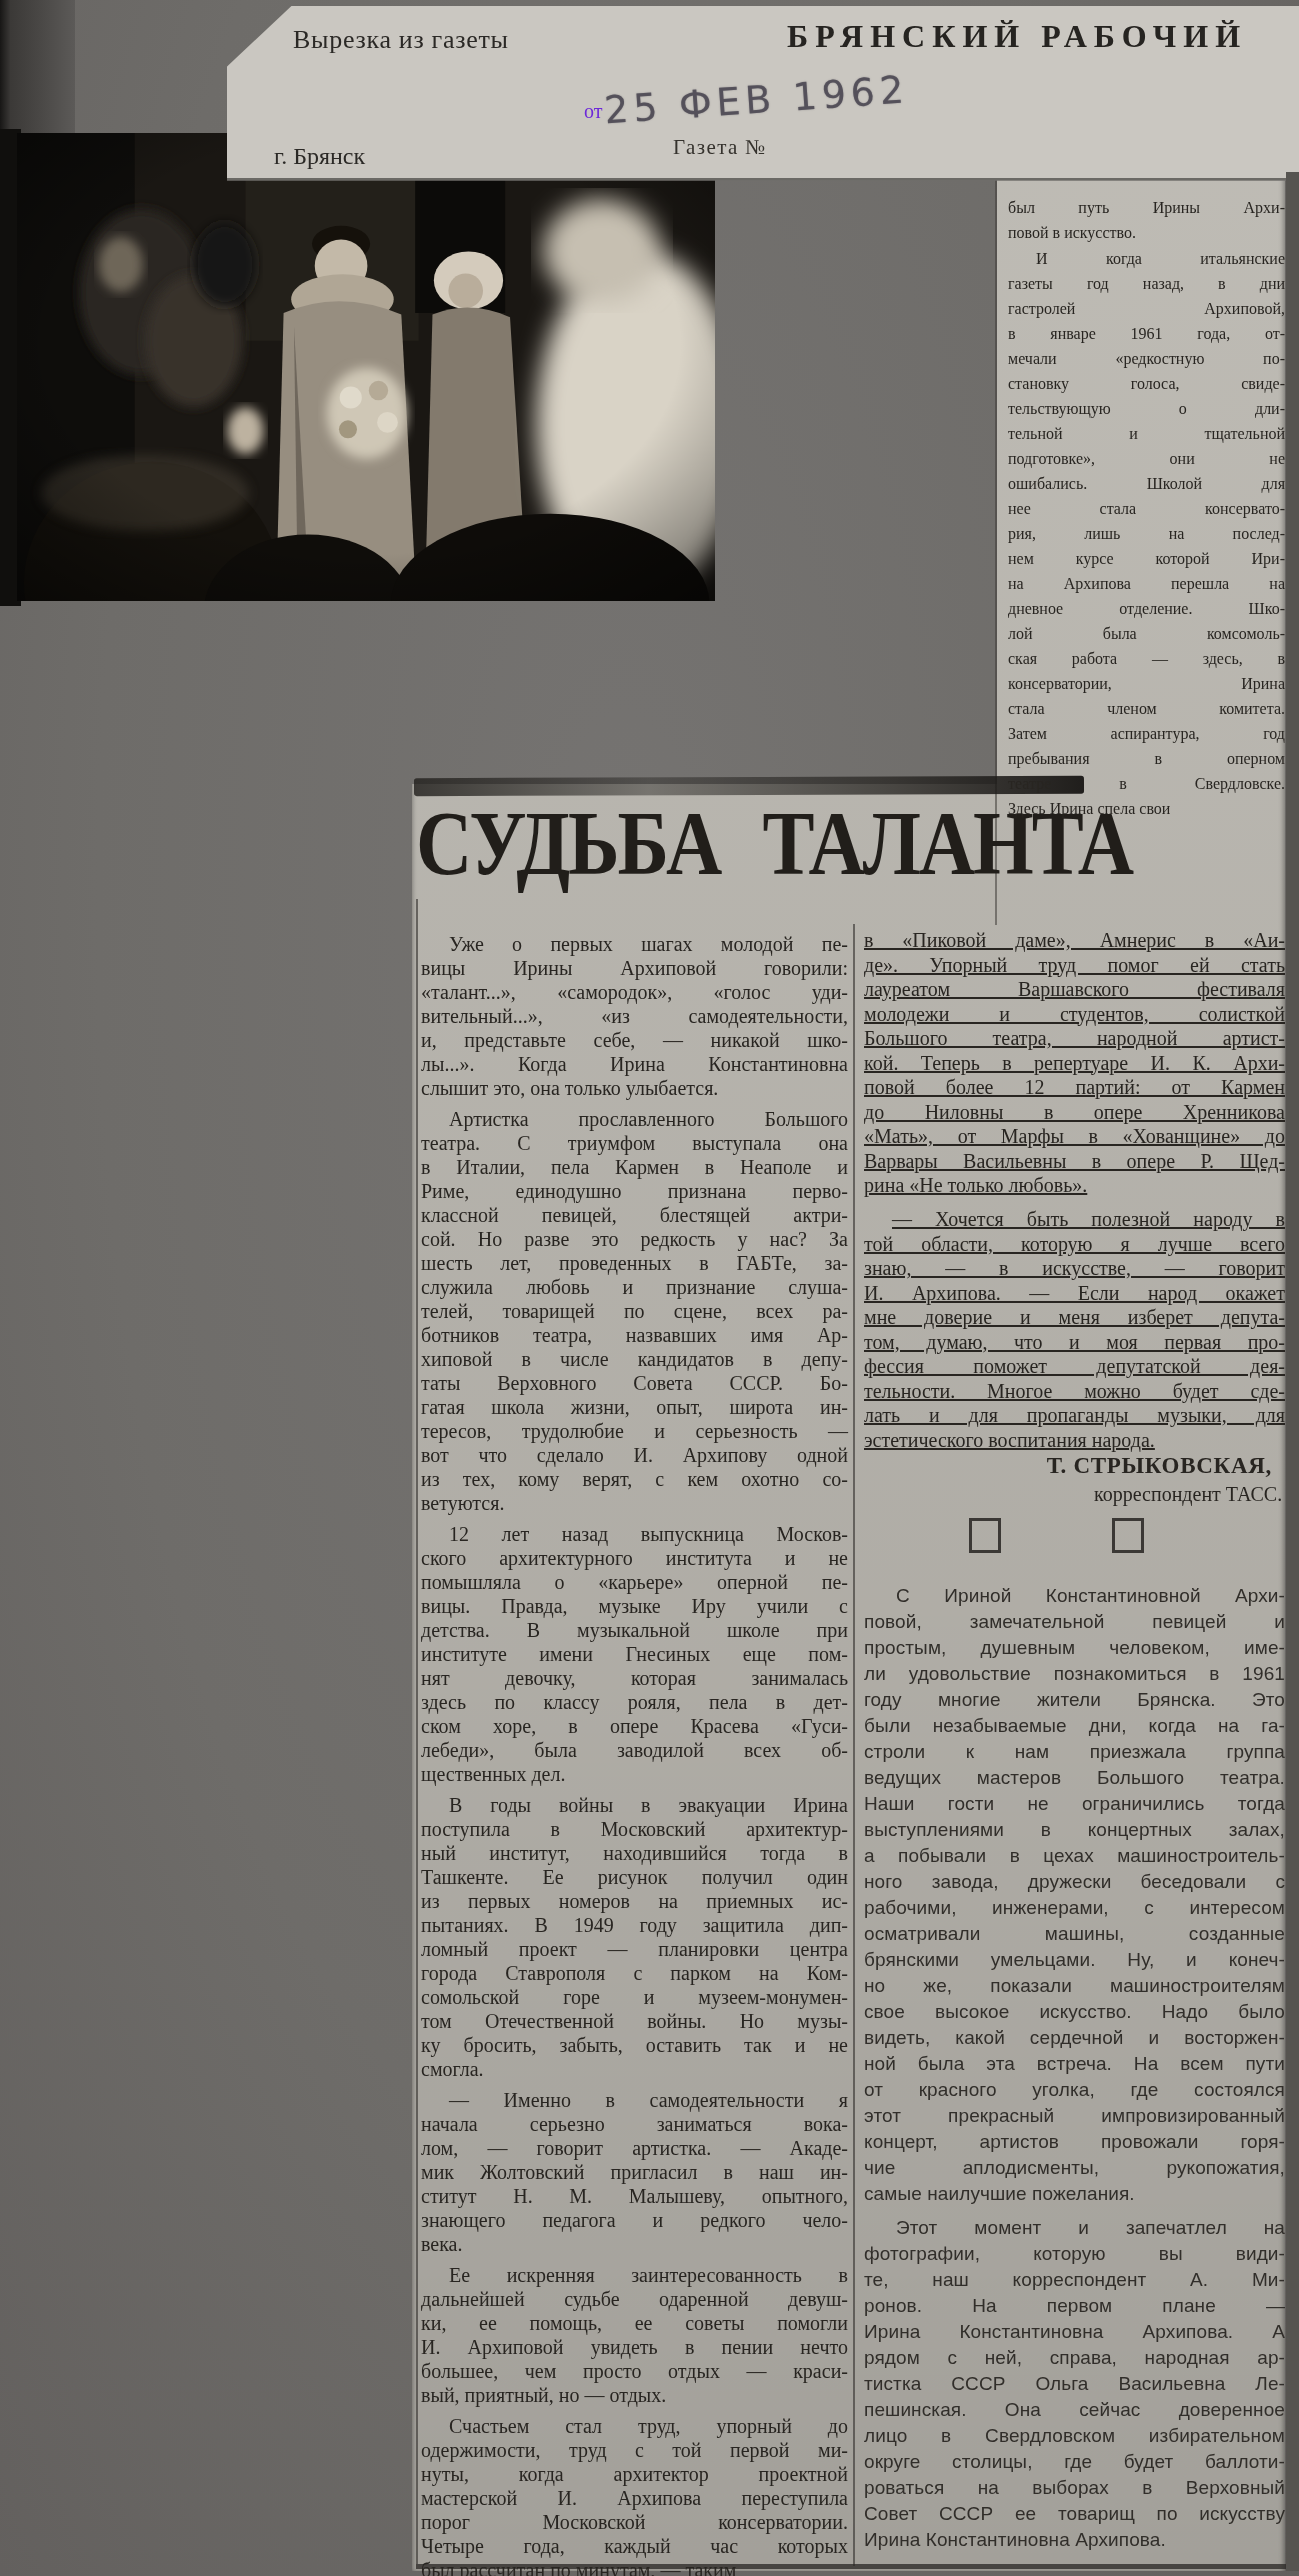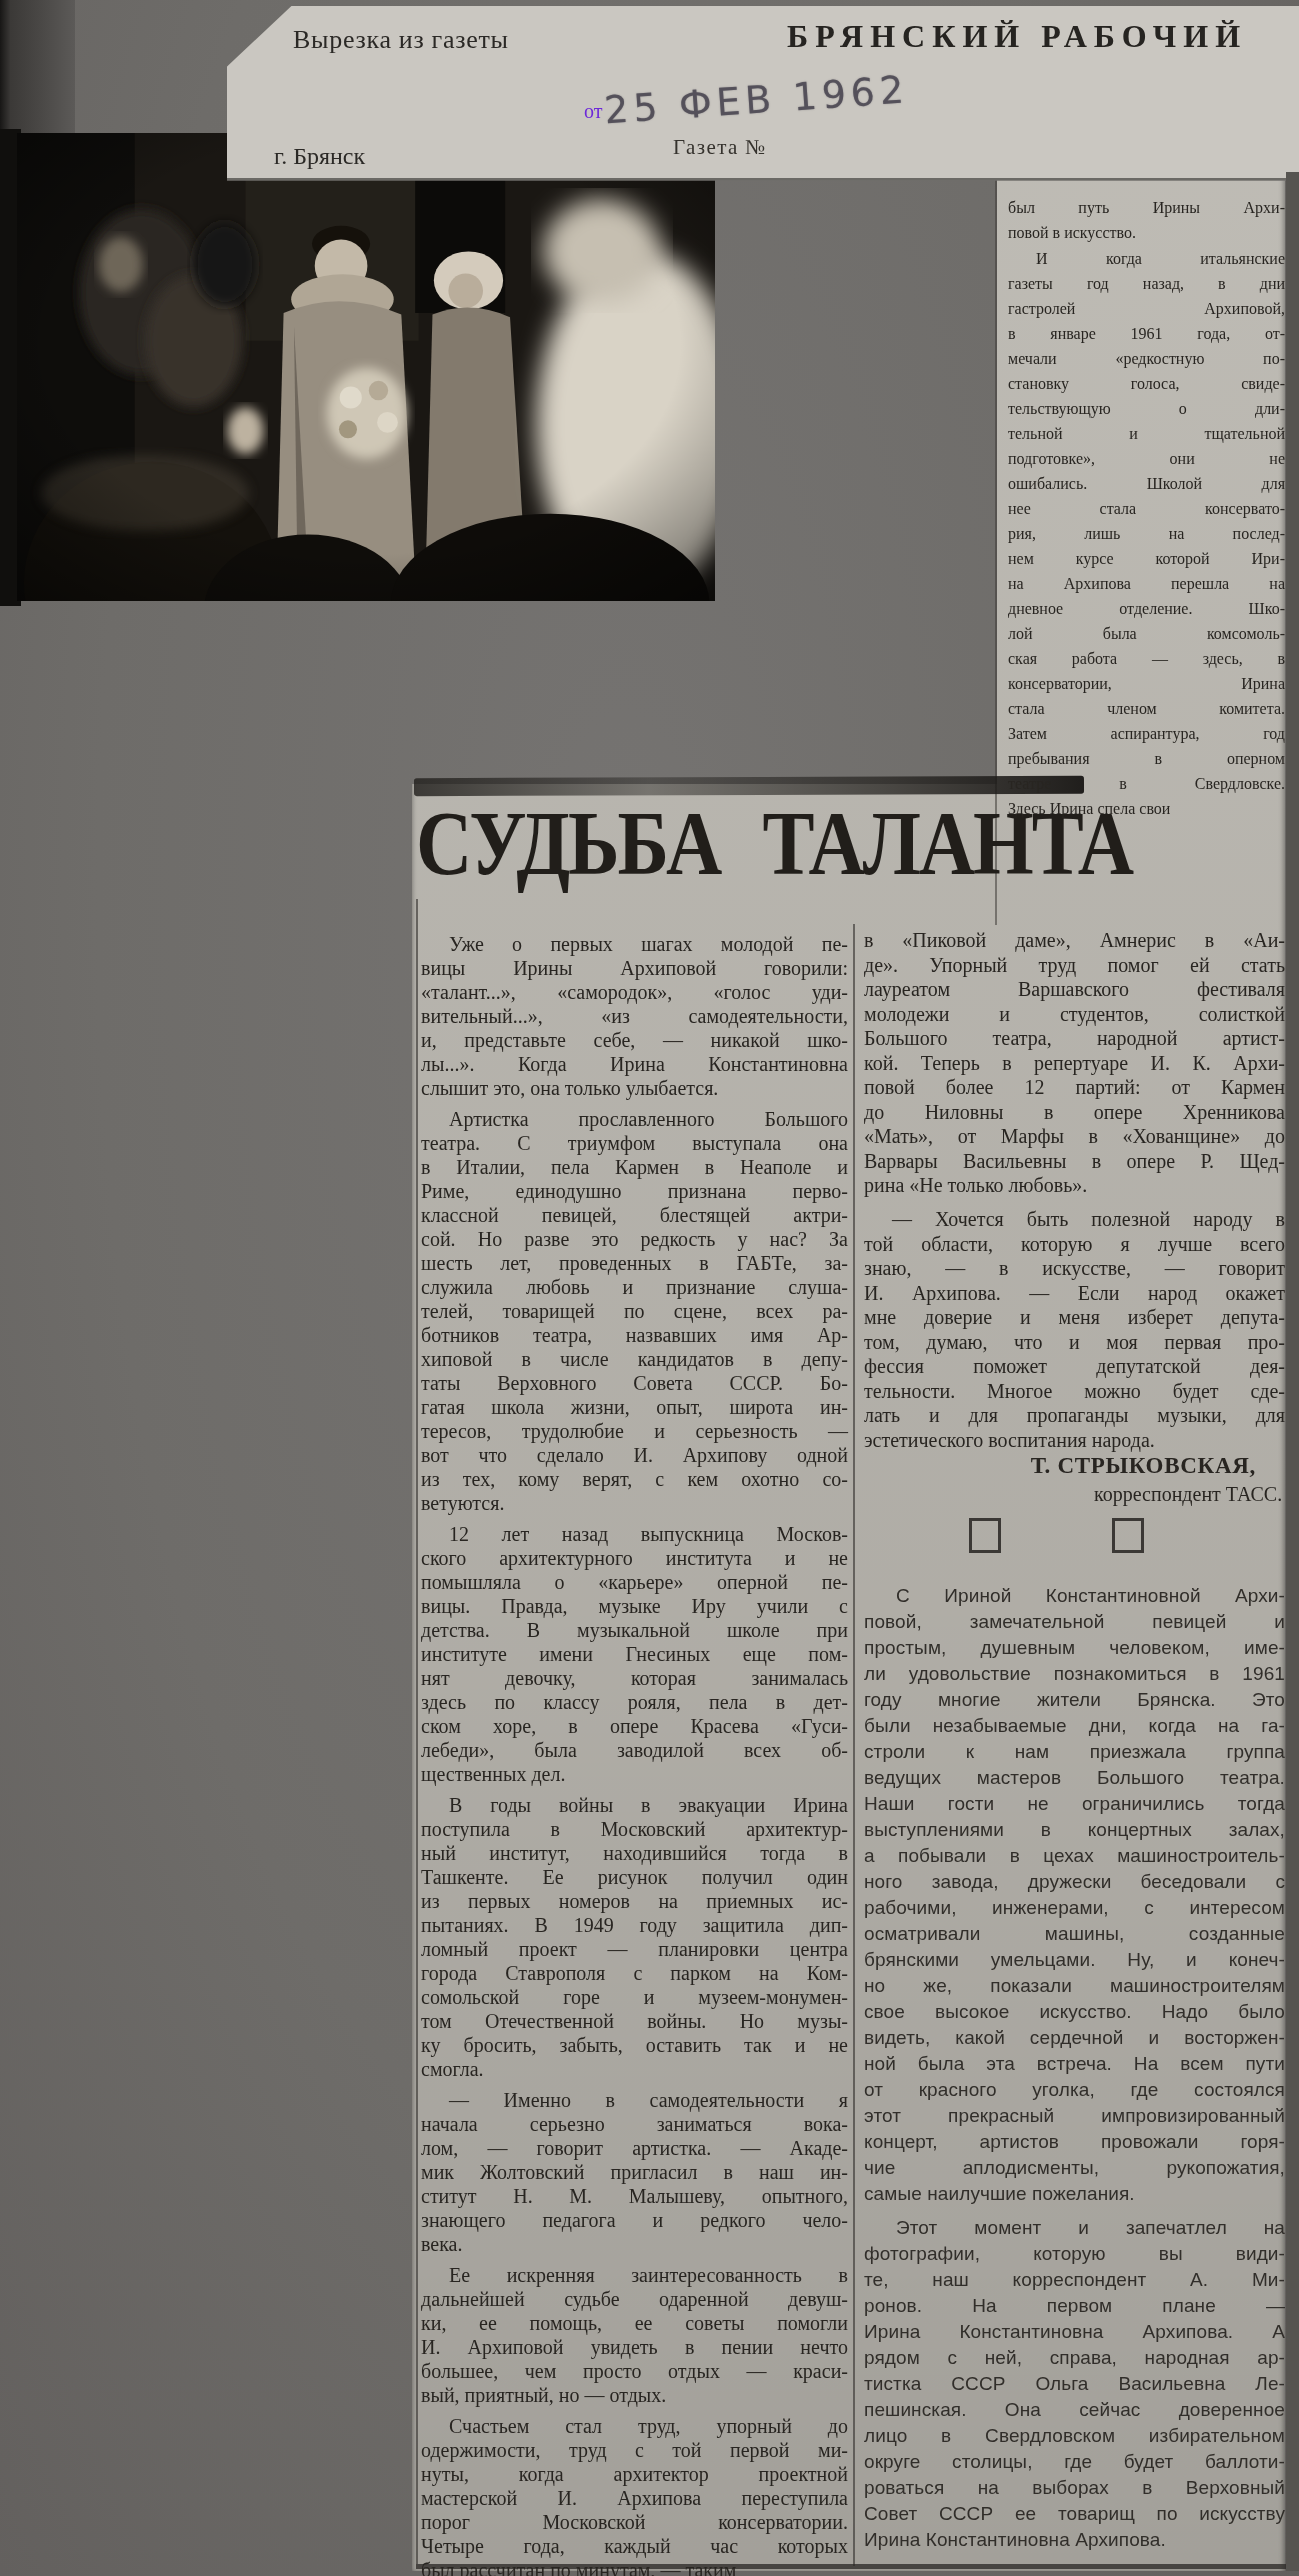--- a/index.html
+++ b/index.html
@@ -46,23 +46,23 @@
   
   .col{position:absolute;}
   .ln{text-align:justify;text-align-last:justify;}
   .ln-last{text-align-last:left;}
   .indented .para .ln-first{text-indent:28px;}
   .cont .para:first-child .ln-first{text-indent:0;}
   .col-right-top{left:1008px;top:195px;width:277px;font-size:16px;line-height:25px;}
   .col-right-top .para{margin-bottom:1.4px;}
   .wrap-block{margin-left:80px;width:197px;}
   .col-b{left:864px;top:928px;width:421px;font-size:20px;line-height:24.5px;}
-  .col-b .para{margin-bottom:9.7px;}
+  .col-b .para{margin-bottom:9.7px;text-decoration:underline;}
   .byline{position:absolute;left:864px;top:1453px;width:421px;}
-  .byline-name{text-align:right;padding-right:29px;font-size:23px;font-weight:bold;letter-spacing:0.7px;}
+  .byline-name{text-align:right;padding-right:13px;font-size:23px;font-weight:bold;letter-spacing:0.7px;}
   .byline-role{text-align:right;padding-right:2.8px;font-size:20px;margin-top:4.2px;}
   .squares{position:absolute;left:864px;top:1518px;width:421px;}
   .sq{display:inline-block;width:26px;height:29px;border:3.5px solid #3b3835;margin-left:105px;vertical-align:top;}
   .sq2{margin-left:108px;}
   .col-second{left:864px;top:1583px;width:421px;font-family:"Liberation Sans",sans-serif;
       font-size:19px;line-height:26px;color:#312e2a;letter-spacing:0.1px;}
   .col-second .para{margin-bottom:8.3px;}
   .col-second .para .ln-first{text-indent:32px;}
   .col-left{left:421px;top:932px;width:427px;font-size:20px;line-height:24px;}
   .col-left .para{margin-bottom:7px;}

